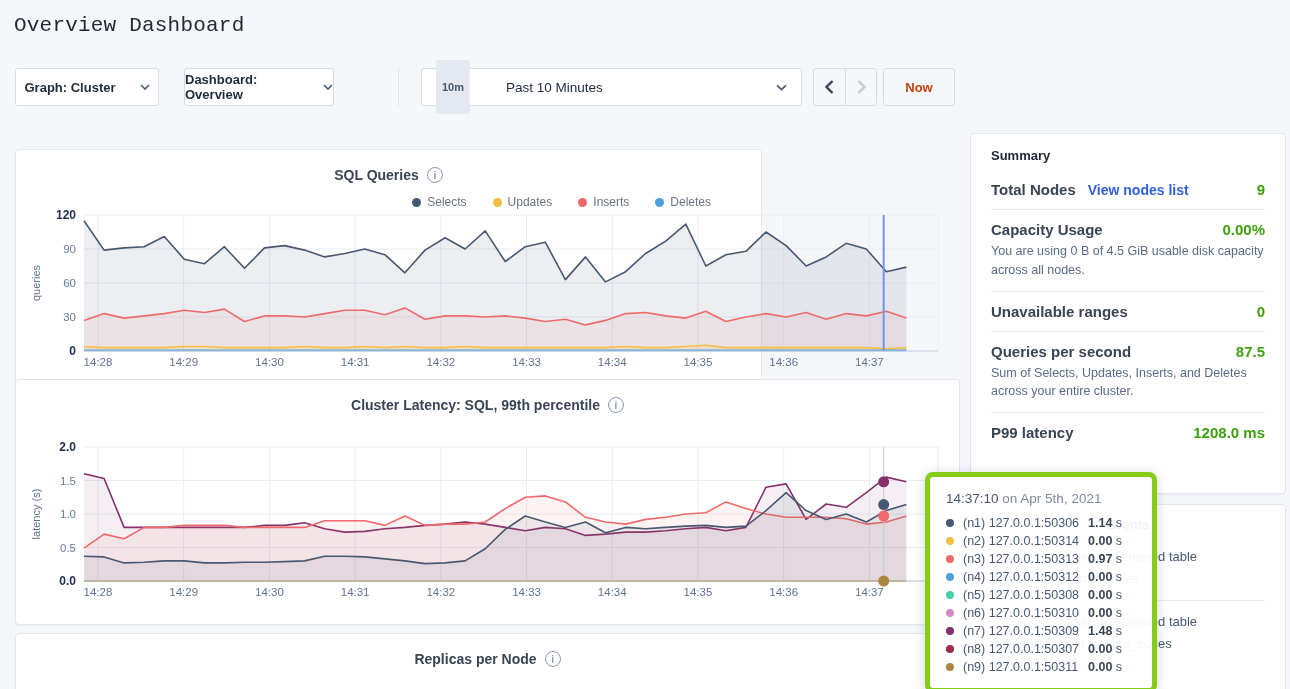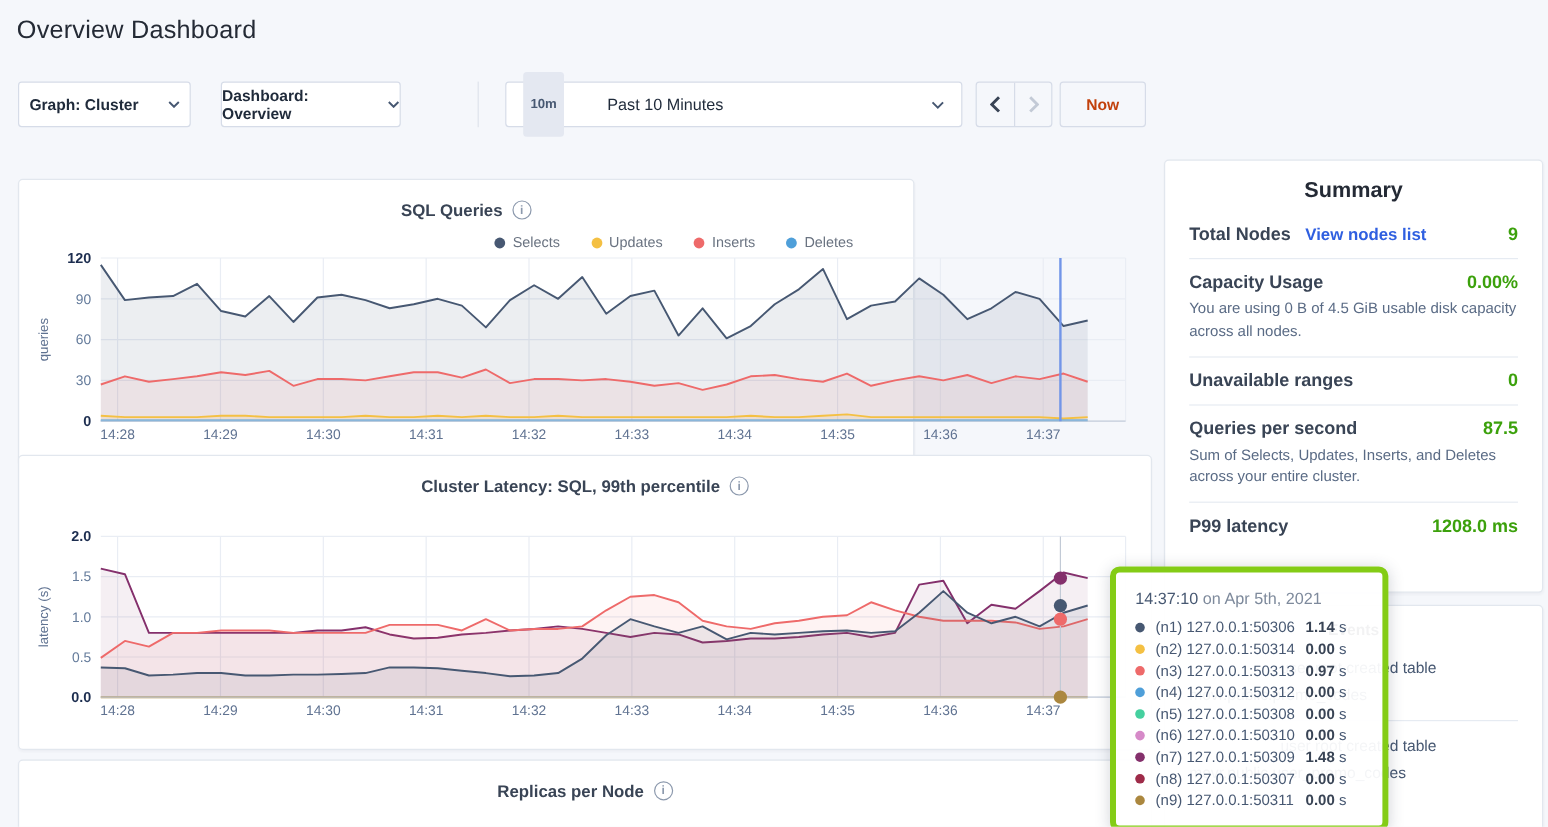--- a/index.html
+++ b/index.html
@@ -3,21 +3,21 @@
 <meta charset="utf-8">
 <style>
   * { margin:0; padding:0; box-sizing:border-box; }
   html,body { width:1290px; height:689px; overflow:hidden; }
   body {
     font-family:"Liberation Sans", sans-serif;
     background:#f5f7fb; color:#475872; position:relative;
   }
   .page-title {
     position:absolute; left:14px; top:14px;
-    font-size:21px; font-weight:500; color:#242a35; letter-spacing:.2px;
+    font-size:21px; font-weight:500; color:#242a35; letter-spacing:.2px;font-family:Liberation Mono, monospace;
   }
   
   .ctl { position:absolute; top:68px; height:38px; display:flex; align-items:center; }
   .btn {
     background:#fff; border:1px solid #d6dce8; border-radius:3px;
     font-size:13px; font-weight:700; color:#1f2a3a;
     display:flex; align-items:center; justify-content:center; gap:24px; cursor:pointer;
   }
   .vdiv { position:absolute; left:398px; top:68px; width:1px; height:38px; background:#dfe3ec; }
   .timebox { left:421px; width:381px; justify-content:flex-start; padding:0 14px; }
@@ -67,21 +67,21 @@
     box-shadow:0 2px 12px rgba(50,60,80,.22); padding:14px 16px 12px;
   }
   .tt-head { font-size:13.5px; color:#475872; margin-bottom:8px; }
   .tt-head .tt-date { color:#7e8a9c; }
   .tt-row { display:flex; align-items:center; height:18px; font-size:12.5px; color:#475872; }
   .tt-dot { width:8px; height:8px; border-radius:50%; flex:0 0 8px; margin-right:9px; }
   .tt-name { white-space:nowrap; }
   .tt-val { margin-left:auto; font-weight:700; color:#394455; white-space:nowrap; min-width:48px; }
   .tt-val .u { font-weight:400; color:#475872; }
   
-  .sum-title { text-align:center; font-size:18px; font-weight:700; color:#242a35; margin-bottom:18px; }
+  .sum-title { font-size:13px; font-weight:700; color:#242a35; margin-bottom:18px; }
   .sum-row-head { display:flex; align-items:baseline; font-size:15px; font-weight:700; color:#394455; }
   .sum-link { color:#2f5fe0; margin-left:12px; font-size:14px; cursor:pointer; text-decoration:none; font-weight:700; }
   .sum-val { margin-left:auto; color:#3ca10c; }
   .sum-desc { font-size:12.5px; color:#5a6b85; line-height:1.5; margin-top:4px; }
   .sum-div { border:none; border-top:1px solid #e6ebf2; margin:11px 0; }
   
   .ev-title { text-align:center; font-size:13px; font-weight:700; color:#242a35; margin-bottom:14px; }
   .ev-line { font-size:13px; color:#475872; line-height:22px; }
   .ev-l1 { text-indent:76px; }
   .ev-div { border:none; border-top:1px solid #e6ebf2; margin:10px 0; }

